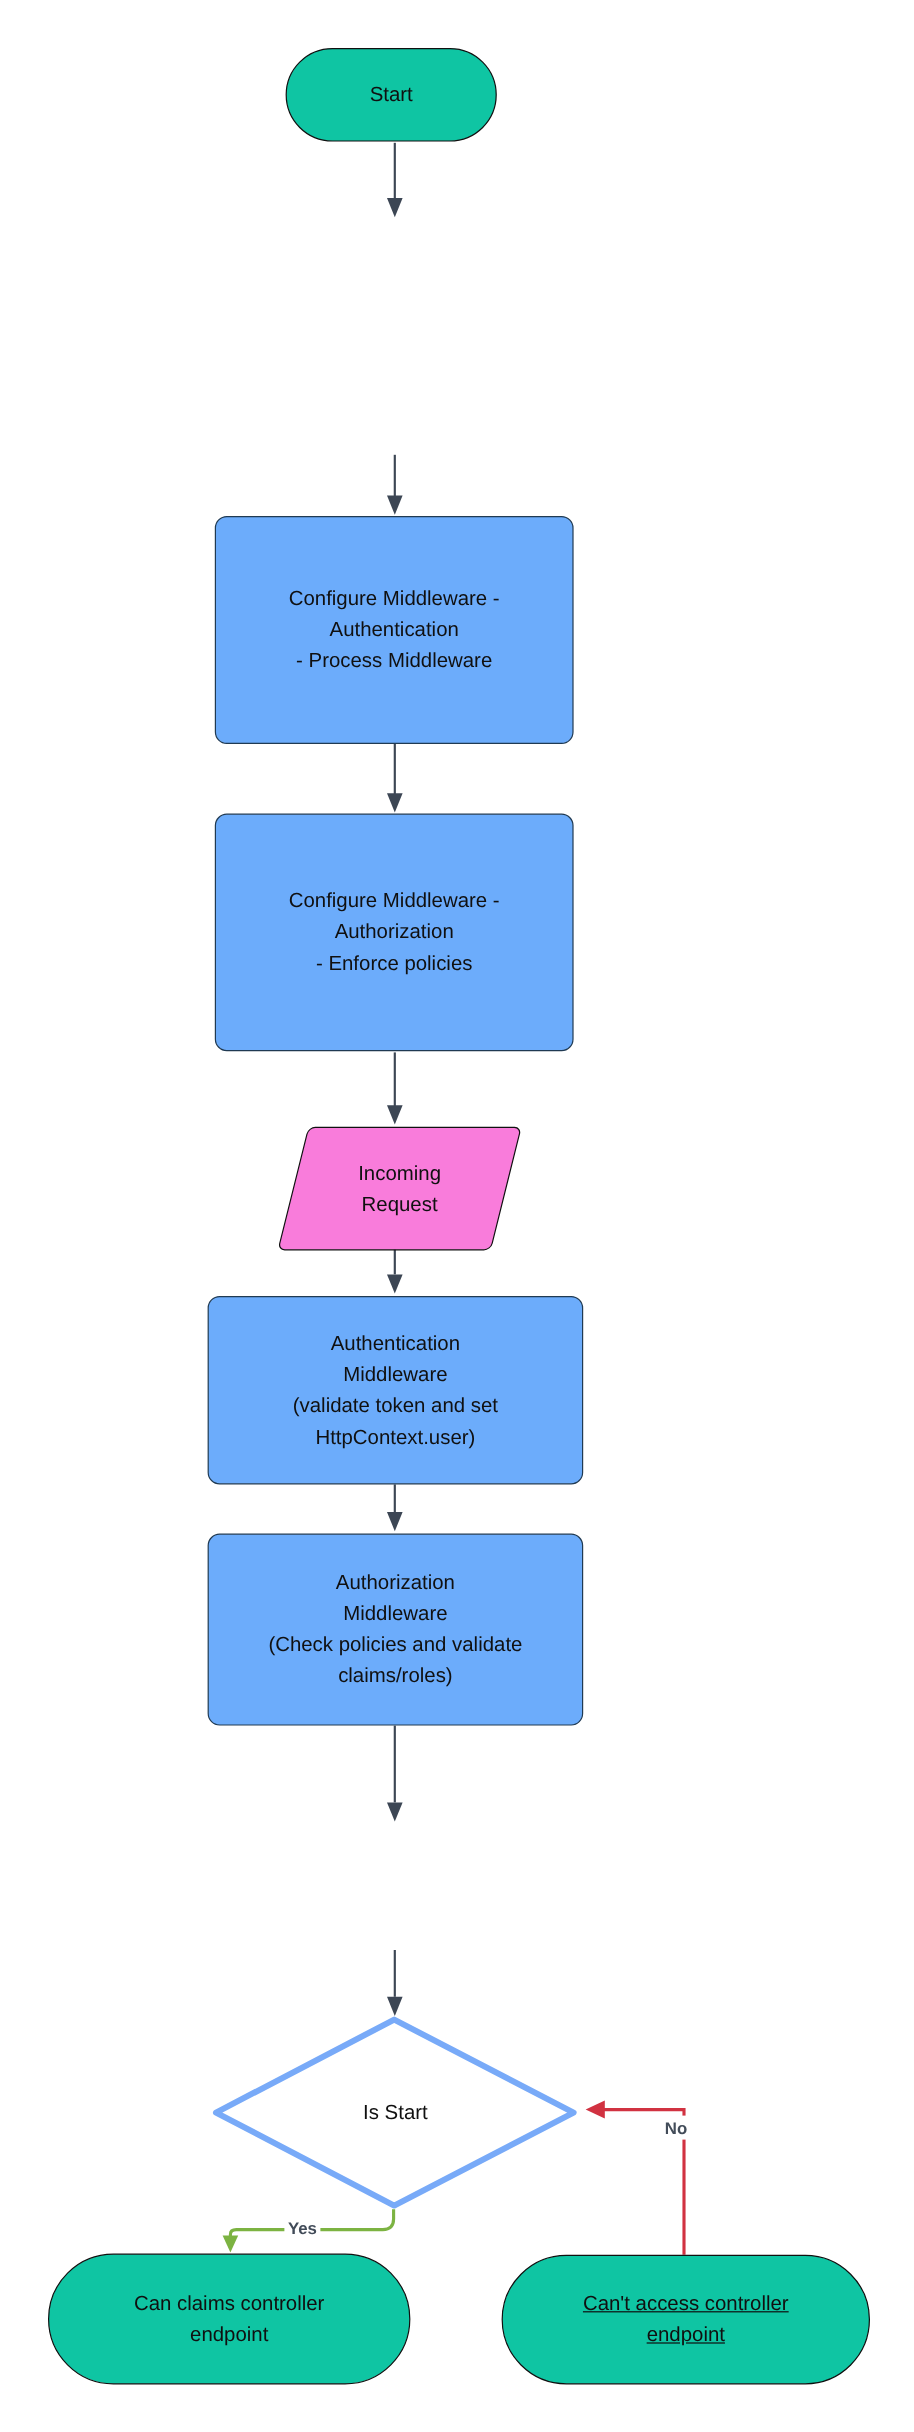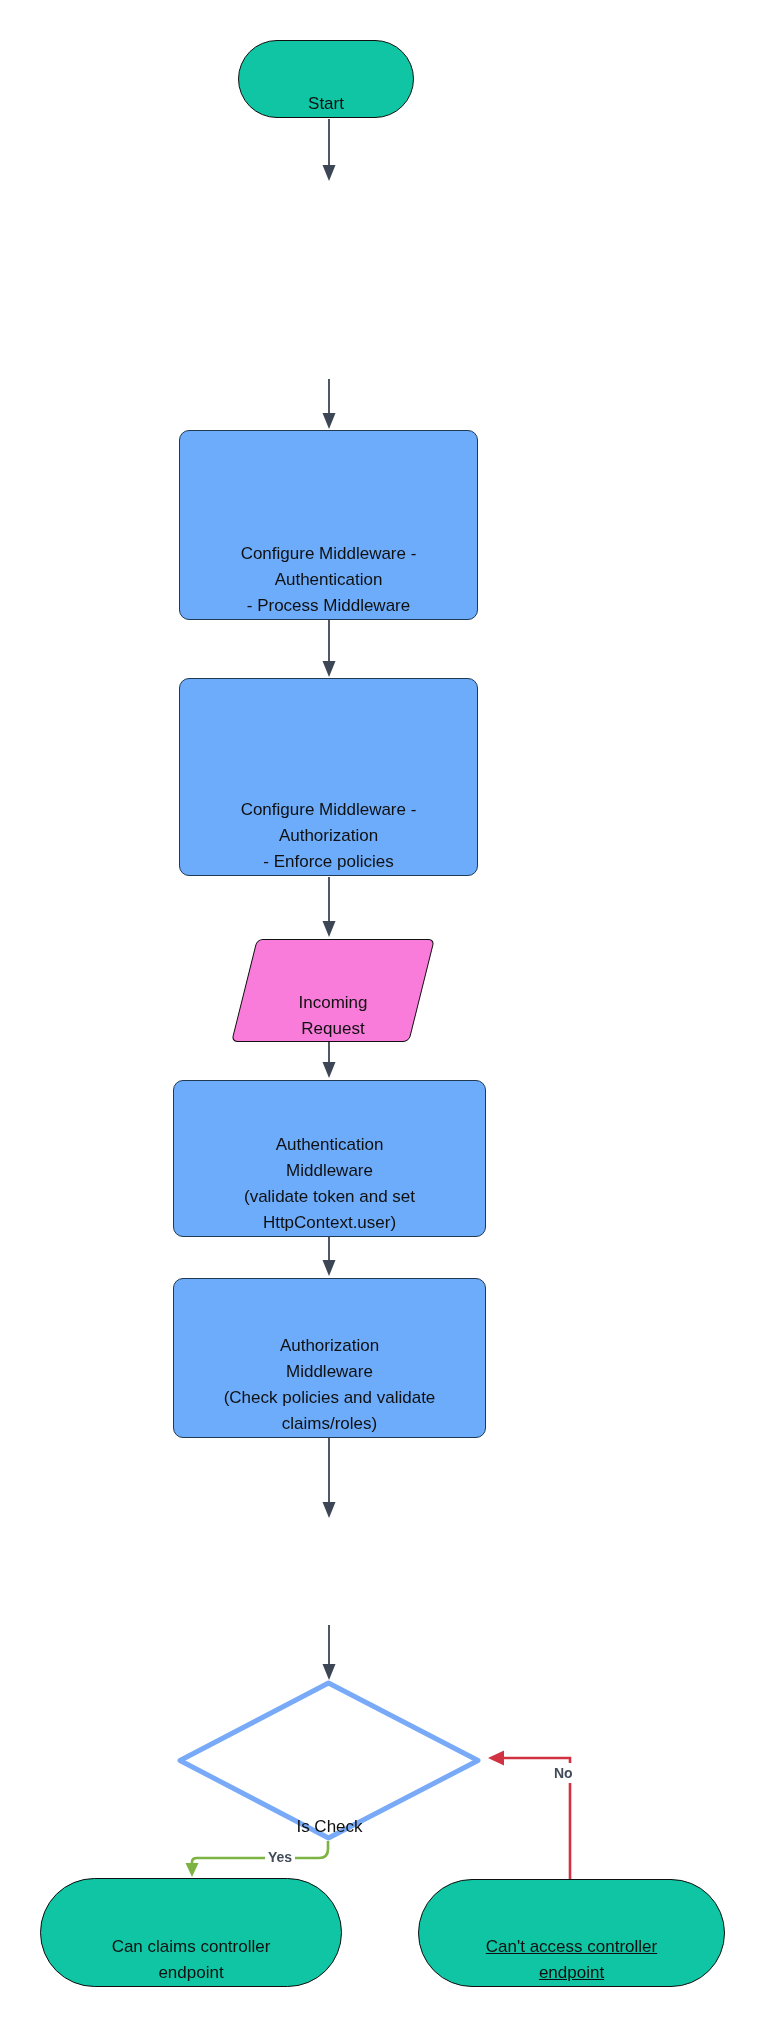--- a/index.html
+++ b/index.html
@@ -10,21 +10,21 @@
   svg.edges{position:absolute;left:0;top:0;}
   .edge{stroke:var(--c-connector,#3C4654);stroke-width:1.8;fill:none;}
   .head{fill:var(--c-connector,#3C4654);}
   .edge-yes{stroke:var(--c-yes_edge,#7CB342);stroke-width:2.6;fill:none;}
   .head-yes{fill:var(--c-yes_edge,#7CB342);}
   .edge-no{stroke:var(--c-no_edge,#D13241);stroke-width:2.6;fill:none;}
   .head-no{fill:var(--c-no_edge,#D13241);}
   .diamond{fill:#ffffff;stroke:var(--c-decision_stroke,#78AAF8);stroke-width:5;stroke-linejoin:round;}
 
   .node{
-    position:absolute;display:flex;align-items:flex-end;justify-content:center;
+    position:absolute;display:flex;align-items:center;justify-content:center;
     text-align:center;font-size:17px;line-height:26px;box-sizing:border-box;
   }
   .node .lbl{white-space:pre-wrap;}
   .process{background:var(--c-process_fill,#6CACFB);border:1.5px solid #203A52;border-radius:10px;}
   .terminal{background:var(--c-terminal_fill,#0FC5A3);border:1.5px solid #101010;}
   .io{background:transparent;border:none;}
   .io-shape{
     position:absolute;left:0;top:0;width:100%;height:100%;box-sizing:border-box;
     background:var(--c-io_fill,#F97CDB);border:1.5px solid #101010;border-radius:6px;
     transform:skewX(-14deg);
@@ -40,21 +40,21 @@
   #box-authz-mw{left:173px;top:1278px;width:313px;height:160px;}
   #controller{left:176px;top:1519px;width:305px;height:106px;border-radius:53px;}
   #decision-label{left:179px;top:1681px;width:301px;height:159px;background:transparent;border:none;}
   #can-access{left:40px;top:1878px;width:302px;height:109px;border-radius:55px;}
   #cant-access{left:418px;top:1879px;width:307px;height:108px;border-radius:54px;text-decoration:underline;}
 
   .edge-label{
     position:absolute;background:#ffffff;color:#424C59;
     font-size:14px;line-height:18px;padding:1px 3px;font-weight:bold;
   }
-  #yes-label{left:237px;top:1847px;margin-left:28px;}
+  #yes-label{left:237px;top:1847px;}
   #no-label{left:551px;top:1763px;}
 </style>
 </head>
 <body>
 
 <div class="canvas">
 
   <svg class="edges" width="762" height="2027" viewBox="0 0 762 2027">
 
     <path class="edge" d="M329 119 L329 165"></path>
@@ -122,21 +122,21 @@
 
   <div class="node process" id="box-authz-mw">
     <span class="lbl">Authorization
 Middleware
 (Check policies and validate
 claims/roles)</span>
   </div>
 
 
   <div class="node" id="decision-label">
-    <span class="lbl">Is Check</span>
+    <span class="lbl">Is Start</span>
   </div>
 
   <div class="node terminal" id="can-access">
     <span class="lbl">Can claims controller
 endpoint</span>
   </div>
 
   <div class="node terminal" id="cant-access">
     <span class="lbl">Can't access controller
 endpoint</span>

